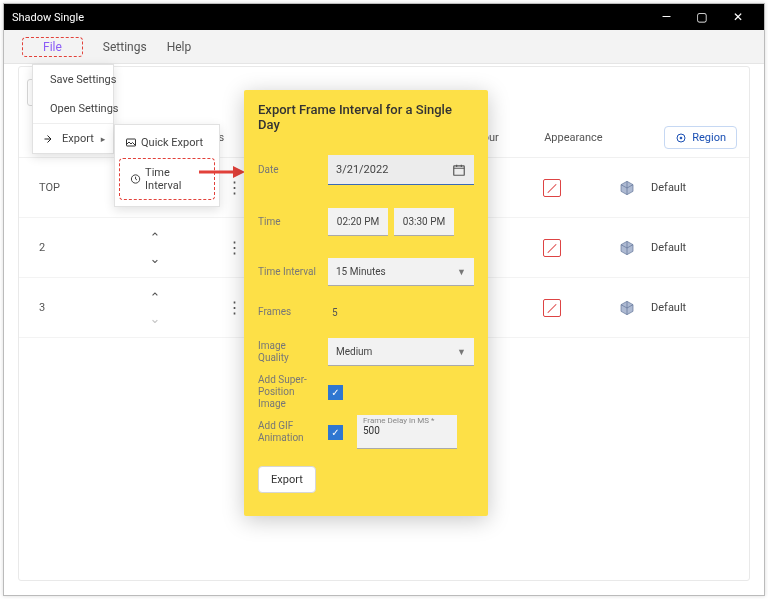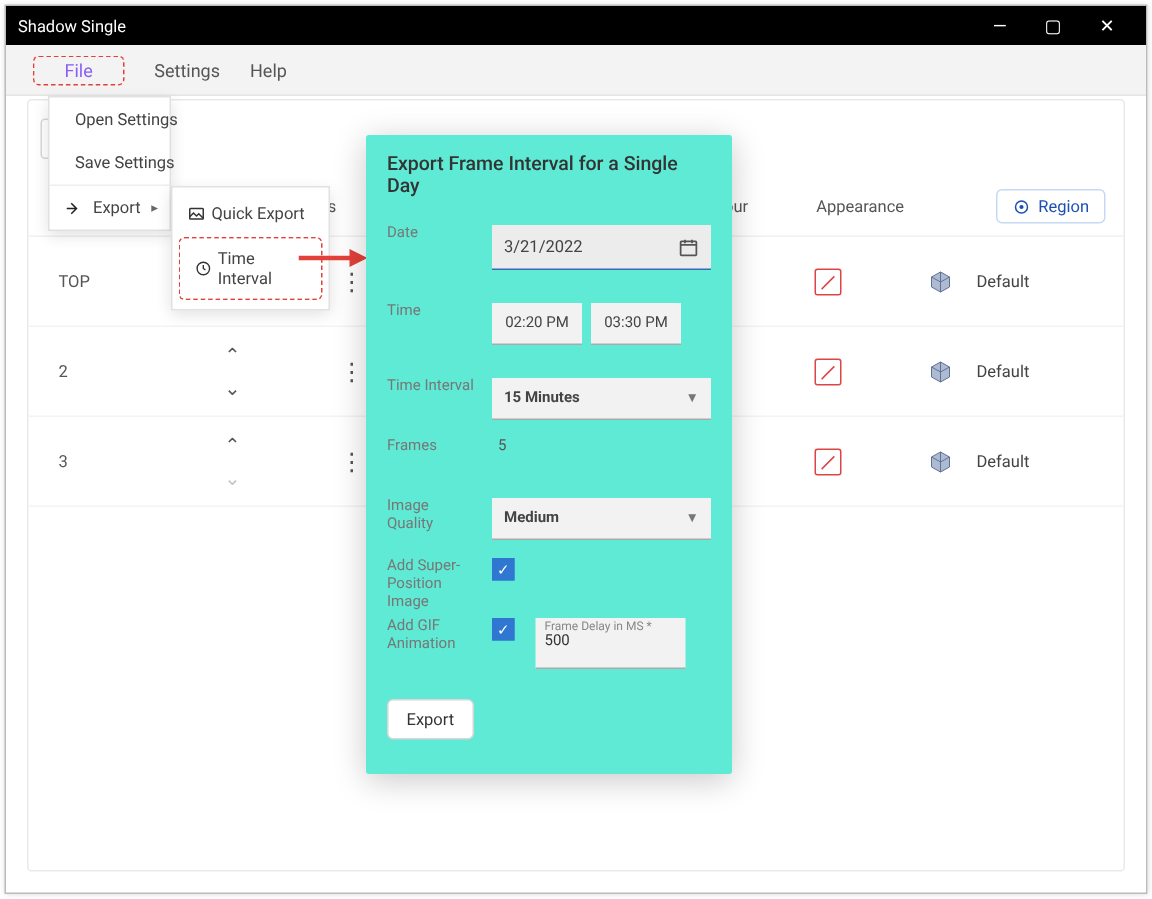--- a/index.html
+++ b/index.html
@@ -37,29 +37,29 @@
   .fm-export{justify-content:space-between;}
   .file-menu .arrow{font-size:9px; color:#666;}
 
   .sub-menu{position:absolute; left:110px; top:120px; width:106px; background:#fff; border:1px solid #e1e1e1; box-shadow:0 3px 10px rgba(0,0,0,.12); font-size:11px; color:#444; padding:4px 0;}
   .sm-item{display:flex; align-items:center; gap:4px; padding:7px 10px;}
   .sm-highlight{border:1.6px dashed #e2413a; border-radius:4px; margin:2px 4px;}
 
   .red-arrow{position:absolute; left:195px; top:160px; pointer-events:none;}
 
   
-  .modal{position:absolute; left:240px; top:86px; width:244px; height:426px; background:#5eead4; box-shadow:0 4px 22px rgba(0,0,0,.22); border-radius:2px; padding:12px 14px; font-size:11px; color:#555;}
+  .modal{position:absolute; left:240px; top:86px; width:244px; height:426px; background:#fde047; box-shadow:0 4px 22px rgba(0,0,0,.22); border-radius:2px; padding:12px 14px; font-size:11px; color:#555;}
   .modal h3{font-size:13px; font-weight:500; color:#333; margin-bottom:18px;}
-  .m-row{display:flex; align-items:flex-start; min-height:40px; gap:10px;}
+  .m-row{display:flex; align-items:center; min-height:40px; gap:10px;}
   .m-label{width:60px; color:#777; font-size:10px; line-height:1.2;}
   .datefield{flex:1; height:30px; background:#ececec; border-bottom:1.5px solid #3b6ab5; display:flex; align-items:center; justify-content:space-between; padding:0 8px; color:#444;}
   .cal-icon{width:14px;height:14px;}
   .timepair{display:flex; gap:6px;}
   .timebox{width:60px; height:28px; background:#f2f2f2; border-bottom:1px solid #aaa; display:flex; align-items:center; justify-content:center; font-size:10px; color:#444;}
-  .select{flex:1; height:28px; background:#f2f2f2; border-bottom:1px solid #aaa; display:flex; align-items:center; padding:0 8px; font-size:10px; color:#444; justify-content:space-between;font-weight:bold;}
+  .select{flex:1; height:28px; background:#f2f2f2; border-bottom:1px solid #aaa; display:flex; align-items:center; padding:0 8px; font-size:10px; color:#444; justify-content:space-between;}
   .caret{font-size:9px; color:#777;}
   .value-only{font-size:10px; color:#555; padding-left:4px;}
   .chk{width:15px;height:15px; border:1px solid #aaa; background:#fff; display:inline-flex; align-items:center; justify-content:center; font-size:10px; color:#fff;}
   .chk.checked{background:#2f77d1; border-color:#2f77d1;}
   .framedelay{width:100px; height:34px; border:0; border-bottom:1px solid #aaa; background:#f2f2f2; margin-left:4px; padding:2px 6px;}
   .fd-label{font-size:8px; color:#888; line-height:1;}
   .fd-value{font-size:10px; color:#333;}
   .export-btn{margin-top:14px; padding:6px 12px; border:1px solid #d6d6d6; border-radius:4px; background:#fff; font-size:11px; color:#333;}
 
   .ic{display:inline-block; vertical-align:middle;}
@@ -155,29 +155,29 @@
             <path d="M12 2v20M3 7l9 5 9-5" stroke="#5e7196" stroke-width="1" fill="none"></path>
           </svg>
         <span>Default</span>
       </div>
     </div>
   </div>
 
   <div class="file-menu">
     <div class="fm-item">
       <svg class="ic" width="12" height="12" viewBox="0 0 24 24" fill="#222">
-          <path d="M6 2h8l4 4v16H6z"></path>
-        </svg>
-      <span>Open Settings</span>
+          <path d="M4 4h13l3 3v13H4z M7 4v5h8V4"></path>
+        </svg>
+      <span>Save Settings</span>
     </div>
     <div class="fm-item">
       <svg class="ic" width="12" height="12" viewBox="0 0 24 24" fill="#222">
-          <path d="M4 4h13l3 3v13H4z M7 4v5h8V4"></path>
-        </svg>
-      <span>Save Settings</span>
+          <path d="M6 2h8l4 4v16H6z"></path>
+        </svg>
+      <span>Open Settings</span>
     </div>
     <div class="fm-item fm-export" style="border-top:1px solid #eee;">
       <span style="display:flex;align-items:center;gap:7px;">
         <svg class="ic" width="12" height="12" viewBox="0 0 24 24" fill="none" stroke="#222" stroke-width="2">
             <path d="M9 5l7 7-7 7M3 12h13"></path>
           </svg>
         <span>Export</span>
       </span>
       <span class="arrow">▸</span>
     </div>

